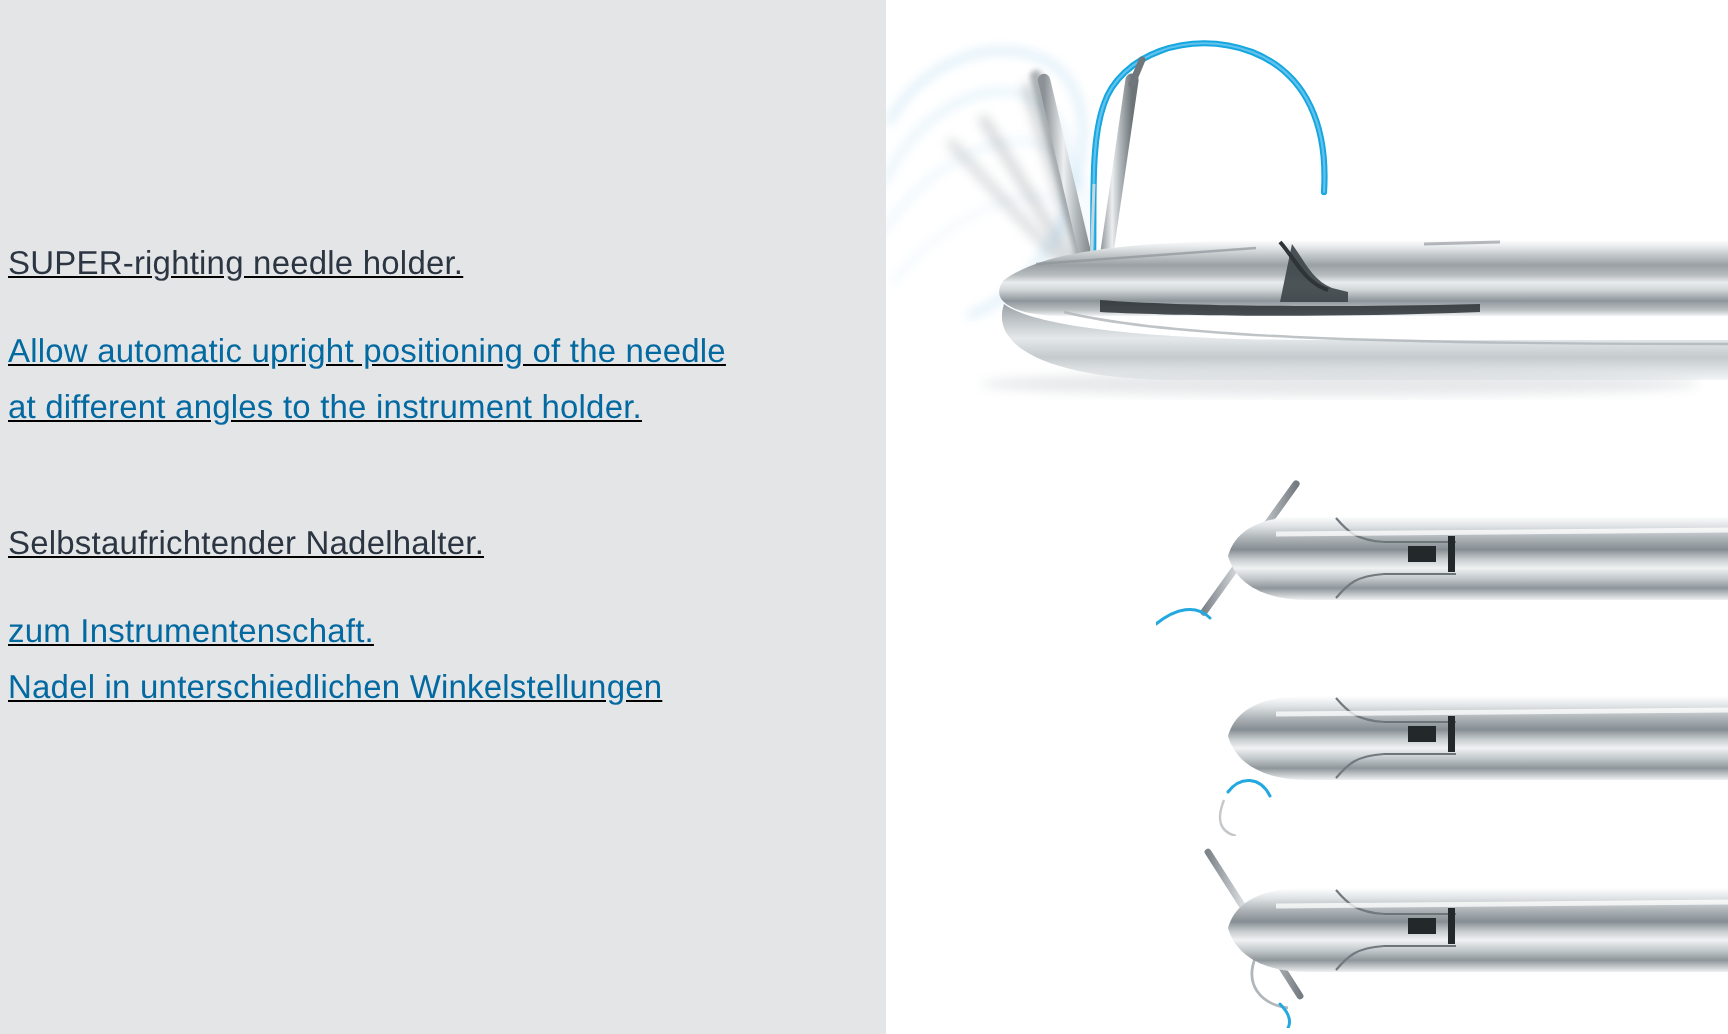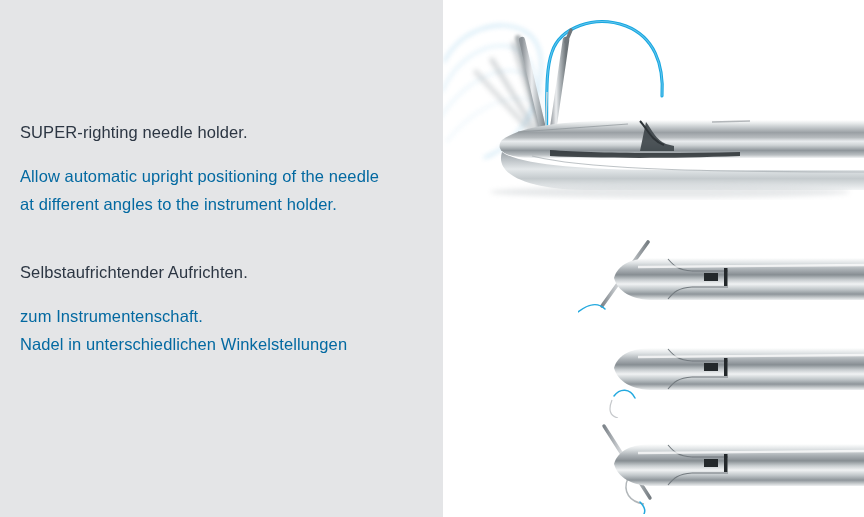--- a/index.html
+++ b/index.html
@@ -10,21 +10,21 @@
     position:relative;
   }
   #page { position:relative; width:864px; height:517px; background:#ffffff; }
 
   
   .text-panel {
     position:absolute; left:0; top:0;
     width:443px; height:517px;
     background:#e4e5e7;
   }
-  .copy-block { position:absolute; left:20px; width:430px; }
+  .copy-block { position:absolute; left:4px; width:430px;text-decoration:underline; }
   .heading {
     font-size:16.5px; line-height:28px; color:#2c3643;
     letter-spacing:0.1px; white-space:nowrap;
   }
   .para {
     font-size:16.5px; line-height:28px; color:#0369a1;
     letter-spacing:0.1px;
   }
   .para .ln { display:block; white-space:nowrap; }
 
@@ -56,21 +56,21 @@
 
     <div class="copy-block" id="block-en">
       <div class="heading">SUPER-righting needle holder.</div>
       <div class="para">
         <span class="ln">Allow automatic upright positioning of the needle</span>
         <span class="ln">at different angles to the instrument holder.</span>
       </div>
     </div>
 
     <div class="copy-block" id="block-de">
-      <div class="heading">Selbstaufrichtender Aufrichten.</div>
+      <div class="heading">Selbstaufrichtender Nadelhalter.</div>
       <div class="para">
         <span class="ln">zum Instrumentenschaft.</span>
         <span class="ln">Nadel in unterschiedlichen Winkelstellungen</span>
       </div>
     </div>
 
   </div>
 
   <div class="image-panel">
 

